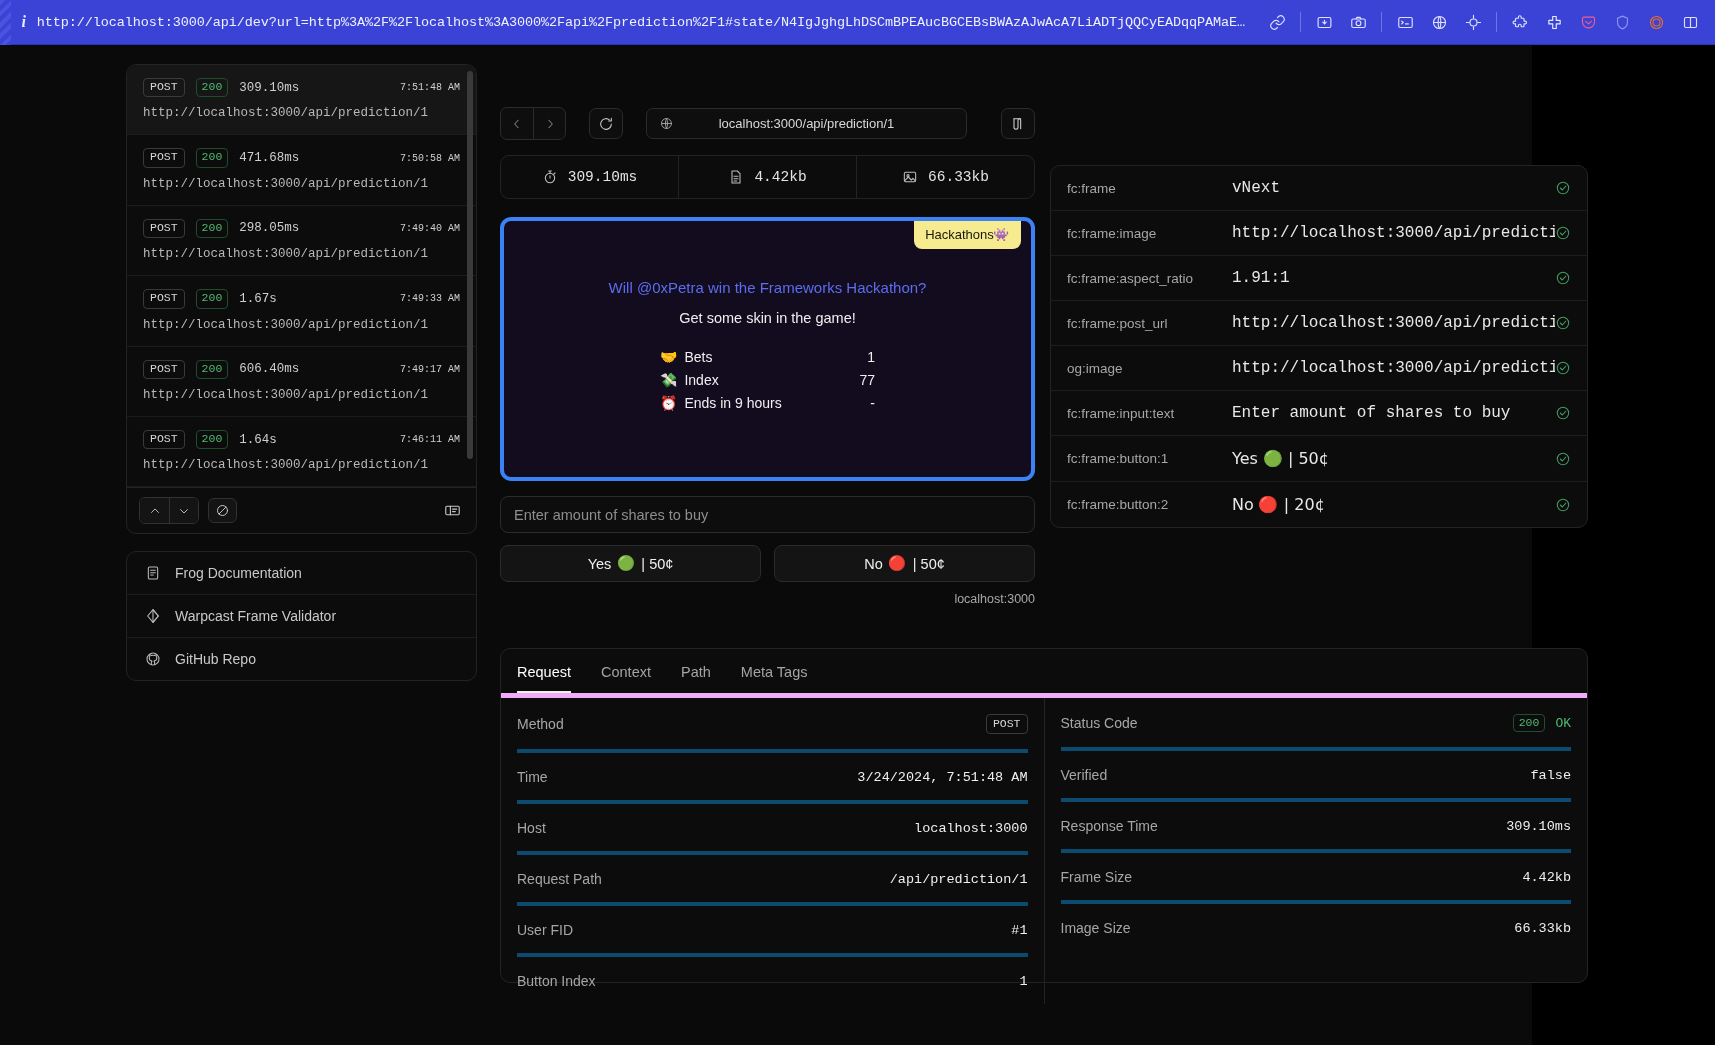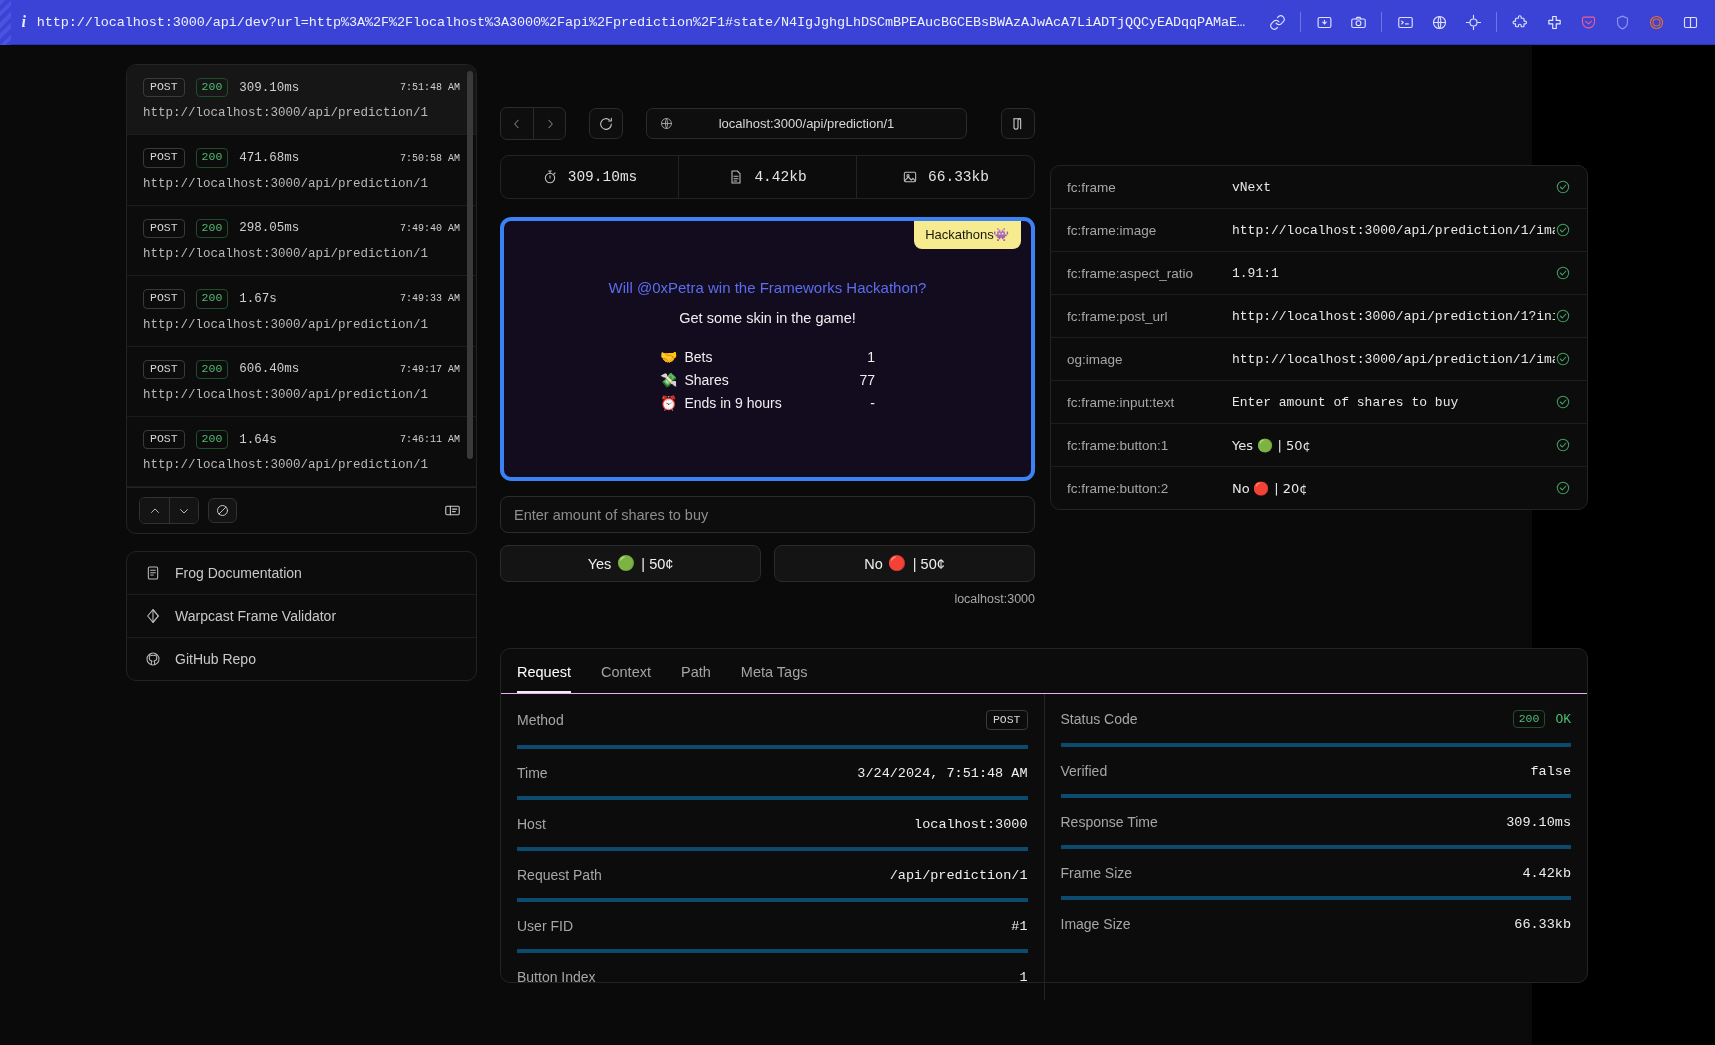--- a/index.html
+++ b/index.html
@@ -176,21 +176,21 @@
   .frame-btn {
     flex: 1 1 0; height: 37px; border: 1px solid #2b2b2b; border-radius: 8px;
     background: #141414; color: #f0f0f0; font-size: 14.5px;
     display: flex; align-items: center; justify-content: center; gap: 6px;
     cursor: pointer;
   }
   #frame-host { margin-top: 10px; text-align: right; color: #a8a8a8; font-size: 12.5px; }
 
   
   #detail-panel { position: absolute; left: 500px; top: 603px; width: 1088px; height: 335px; }
-  #detail-tabs { display: flex; gap: 30px; padding: 15px 16px 0 16px; border-bottom: 1px solid #f0abfc; text-align: center; }
+  #detail-tabs { display: flex; gap: 30px; padding: 15px 16px 0 16px; border-bottom: 5px solid #f0abfc; text-align: center; }
   .detail-tab {
     color: #a4a4a4; font-size: 14.5px; padding-bottom: 11px;
     border-bottom: 2px solid transparent; cursor: pointer;
   }
   .detail-tab.active { color: #fff; border-bottom-color: #efefef; }
   #detail-columns { display: flex; }
   .detail-col { flex: 1 1 0; padding: 0 16px; }
   #detail-col-right { border-left: 1px solid #232323; }
   .kv-row {
     display: flex; align-items: center; justify-content: space-between;
@@ -212,21 +212,21 @@
 
   
   #meta-panel { position: absolute; left: 1050px; top: 120px; width: 538px; }
   .meta-row {
     display: flex; align-items: center; padding: 13px 16px;
     border-bottom: 1px solid #1d1d1d;
   }
   .meta-row:last-child { border-bottom: none; }
   .meta-key { width: 165px; flex: 0 0 165px; color: #a6a6a6; font-size: 13.5px; }
   .meta-val {
-    flex: 1 1 auto; min-width: 0; color: #e8e8e8; font-size: 13px;
+    flex: 1 1 auto; min-width: 0; color: #e8e8e8; font-size: 16px;
     white-space: nowrap; overflow: hidden; text-overflow: ellipsis;
     display: flex; align-items: center; gap: 5px;
   }
   .meta-check { flex: 0 0 auto; color: #3f9a5d; display: flex; }
   .emoji { font-family: "DejaVu Sans", sans-serif; }
 </style>
 </head>
 <body>
 
 <div id="browser-chrome">
@@ -521,21 +521,21 @@
           <div class="stat-row">
             <span class="stat-label">
               <span class="emoji">🤝</span>
               <span>Bets</span>
             </span>
             <span class="stat-value">1</span>
           </div>
           <div class="stat-row">
             <span class="stat-label">
               <span class="emoji">💸</span>
-              <span>Shares</span>
+              <span>Index</span>
             </span>
             <span class="stat-value">77</span>
           </div>
           <div class="stat-row">
             <span class="stat-label">
               <span class="emoji">⏰</span>
               <span>Ends in 9 hours</span>
             </span>
             <span class="stat-value">-</span>
           </div>

